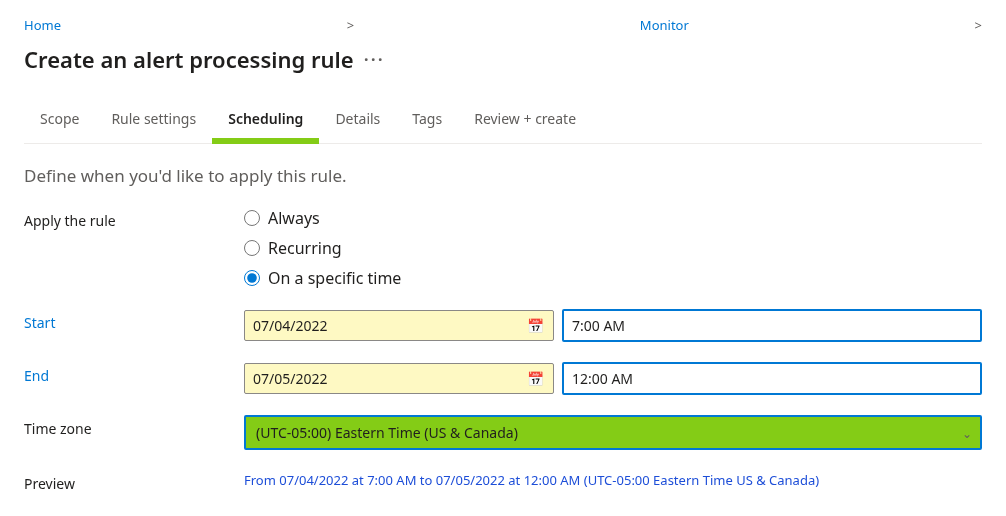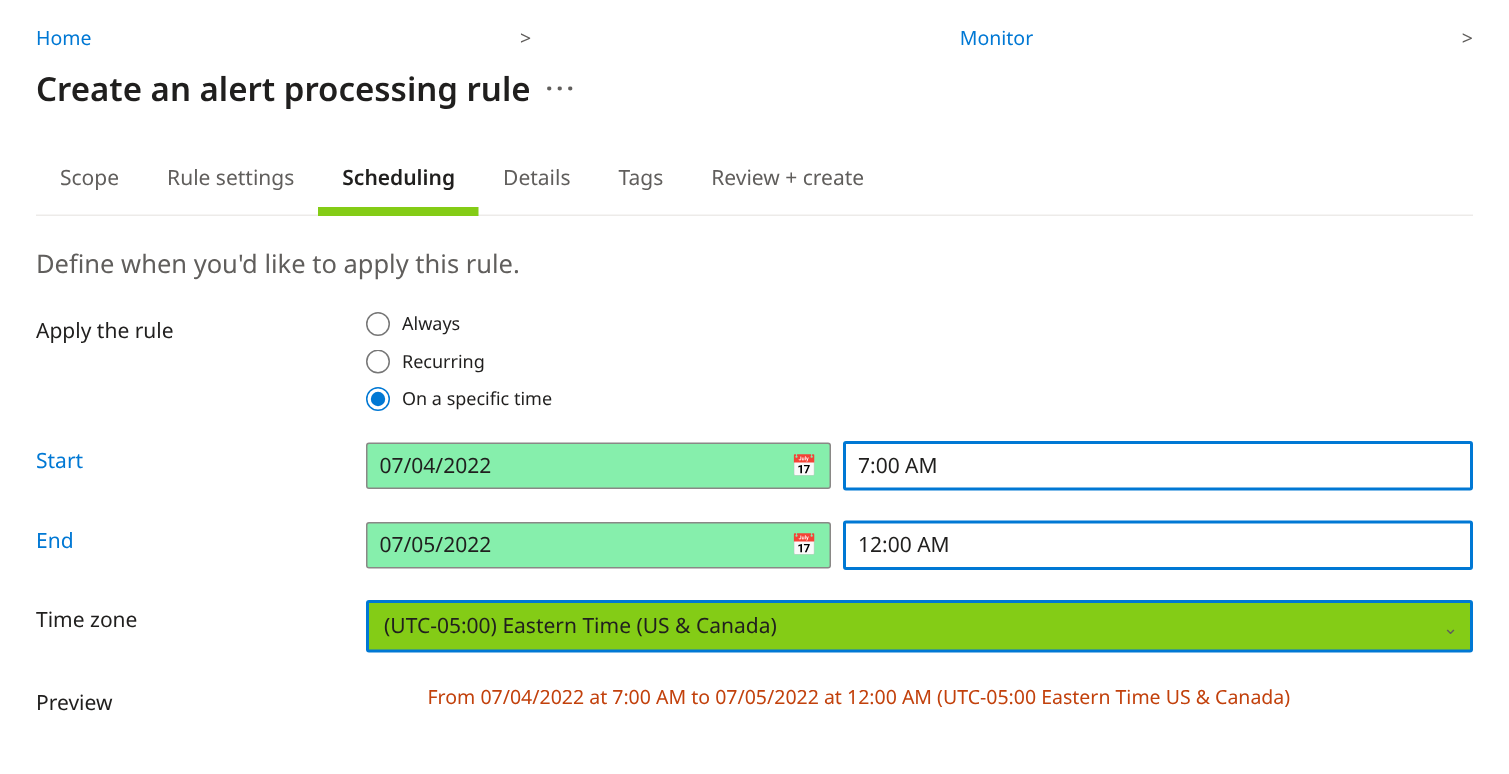--- a/index.html
+++ b/index.html
@@ -111,36 +111,36 @@
       gap: 8px;
       cursor: pointer;
     }
     .radio-item input[type="radio"] {
       accent-color: #0078d4;
       width: 16px;
       height: 16px;
       cursor: pointer;
     }
     .radio-label {
-      font-size: 12px;
+      font-size: 16px;
       color: #201f1e;
     }
 
     
     .datetime-row {
       display: flex;
       gap: 8px;
       align-items: center;
     }
     .date-input-wrap {
       display: flex;
       align-items: center;
       border: 1px solid #8a8886;
       border-radius: 2px;
-      background: #86efac;
+      background: #fef9c3;
       padding: 5px 8px;
       flex: 1;
       max-width: 310px;
     }
     .date-input-wrap input {
       border: none;
       outline: none;
       font-size: 14px;
       color: #201f1e;
       flex: 1;
@@ -188,22 +188,21 @@
       top: 50%;
       transform: translateY(-50%);
       pointer-events: none;
       color: #605e5c;
       font-size: 12px;
     }
 
     
     .preview-text {
       font-size: 13px;
-      color: #c2410c;
-      margin-left: 41px;
+      color: #1d4ed8;
     }
 
     
     .label-blue {
       color: #0078d4;
     }
   </style>
 </head>
 <body>
 

